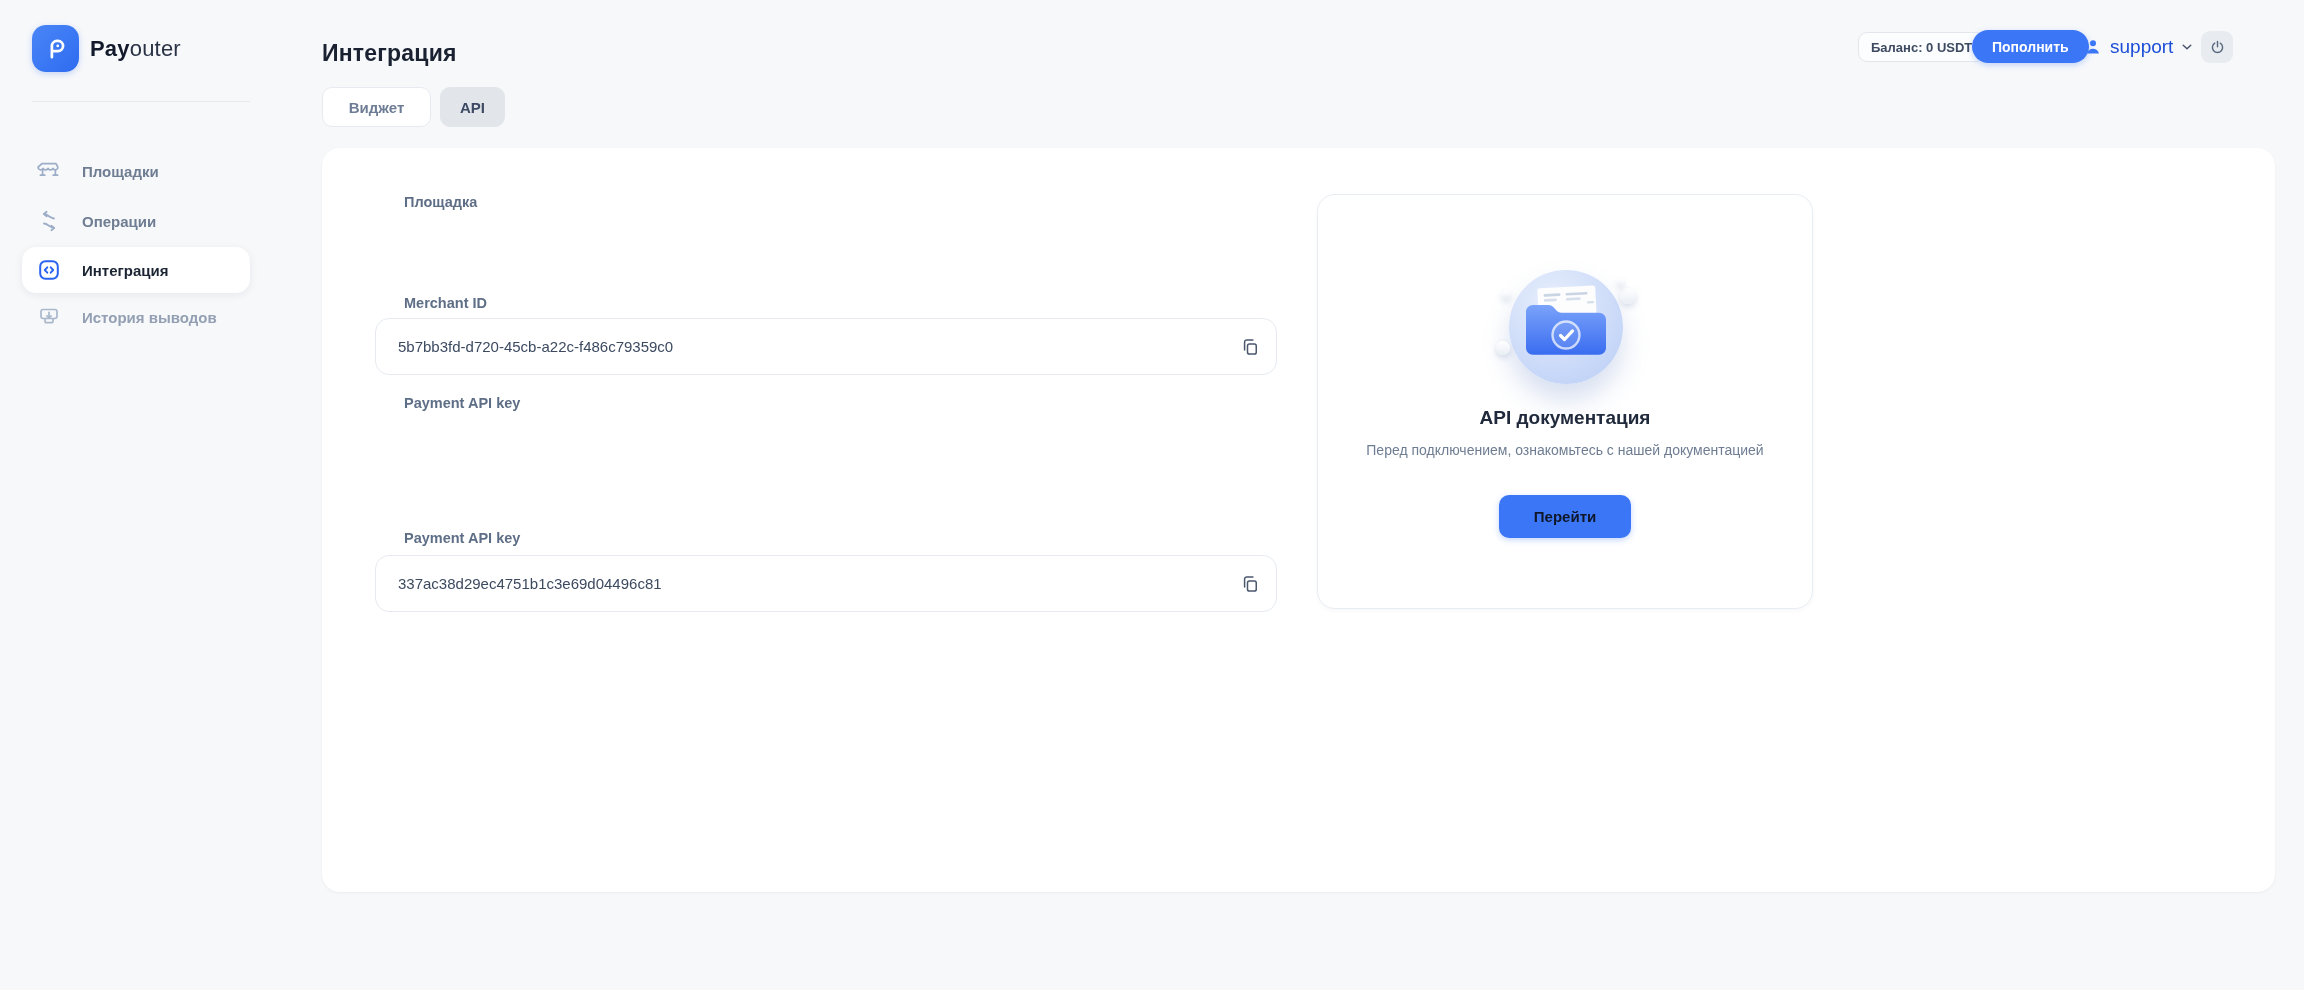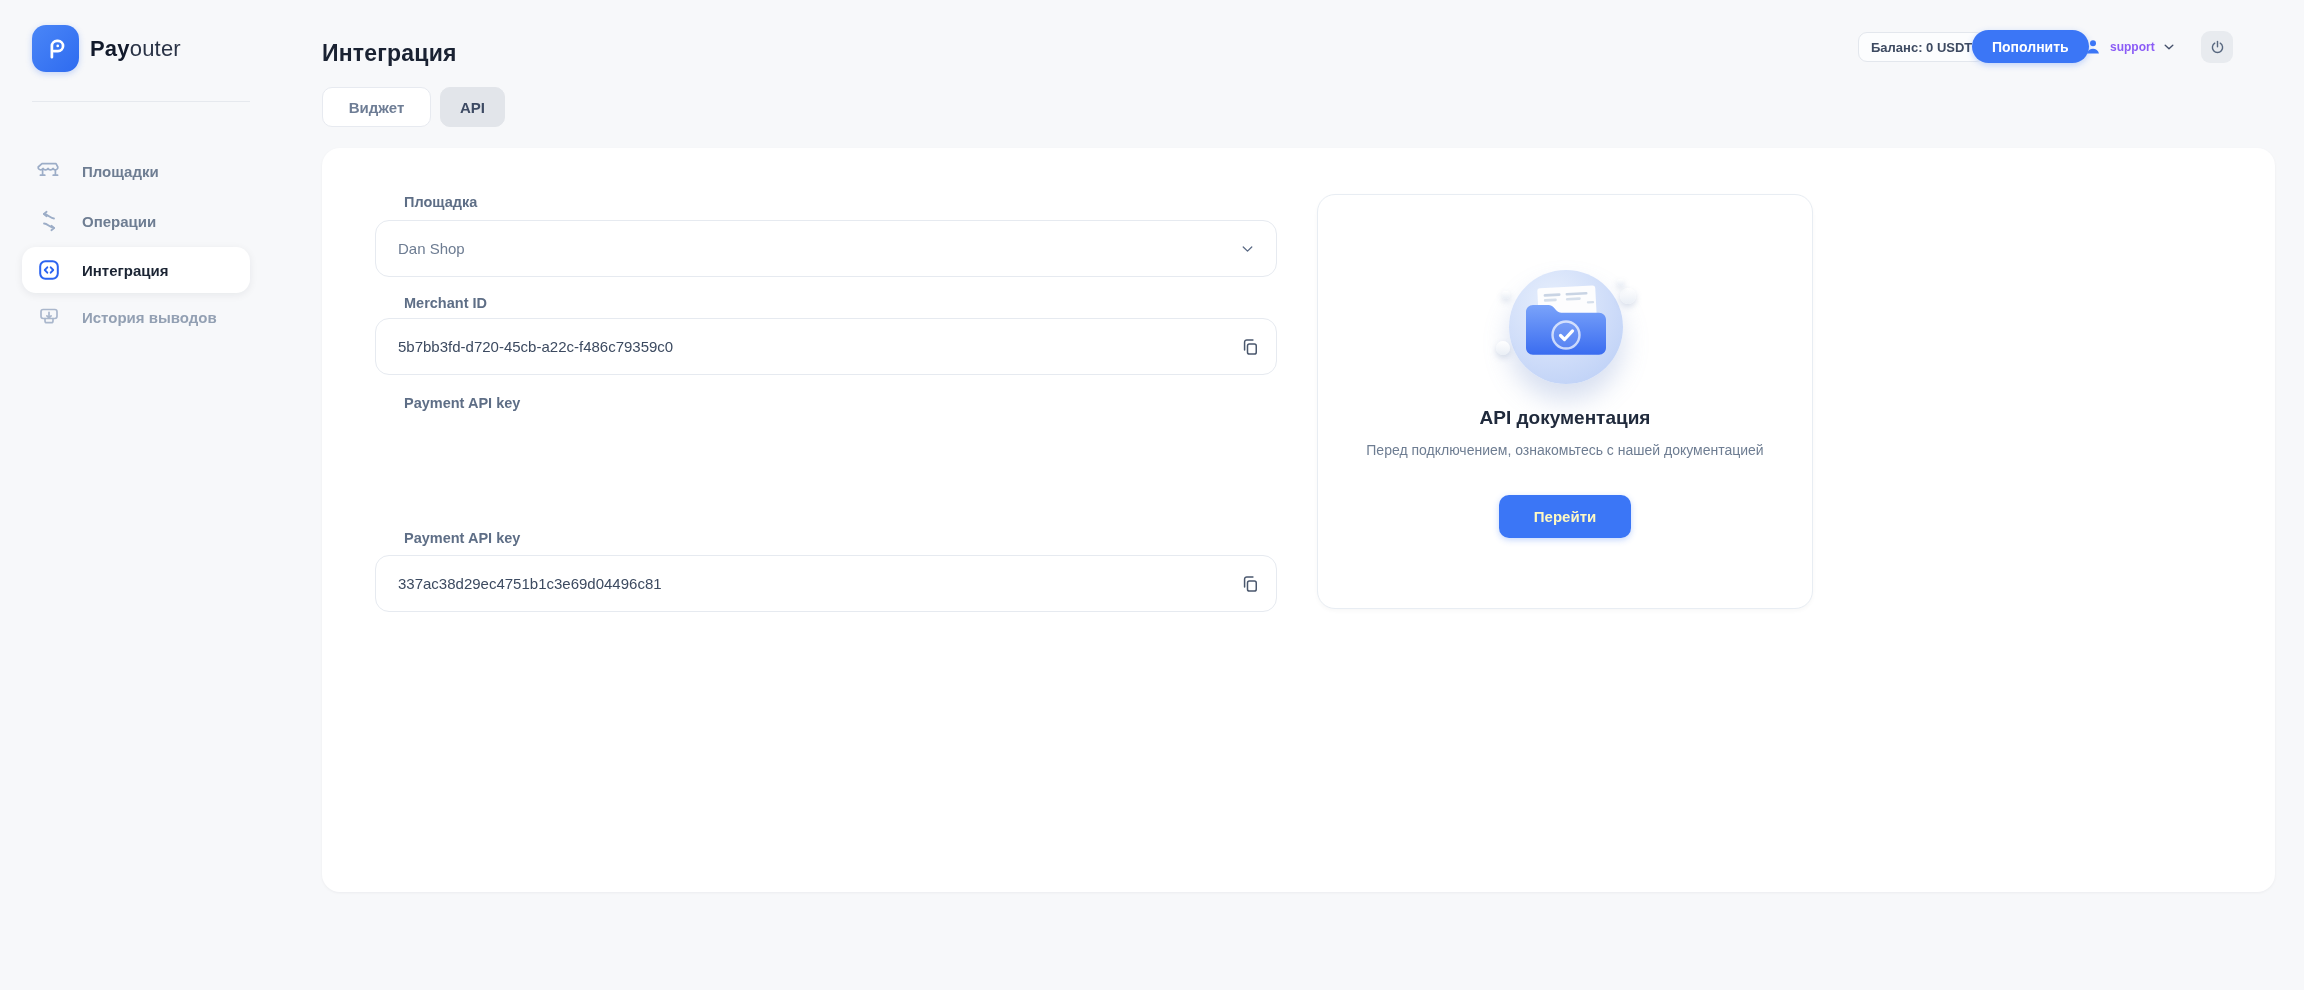--- a/index.html
+++ b/index.html
@@ -51,21 +51,21 @@
     position:absolute; left:1972px; top:30px; height:33px;
     display:flex; align-items:center; padding:0 20px;
     background:#3b76f6; border:none; border-radius:17px;
     font-family:inherit; font-size:14px; font-weight:700; color:#ffffff;
     cursor:pointer; box-shadow:0 2px 6px rgba(59,118,246,.3);
   }
   .user-menu {
     position:absolute; left:2083px; top:33px; height:28px;
     display:flex; align-items:center; gap:7px; cursor:pointer;
   }
-  .user-menu .uname { font-size:12px; font-weight:700; color:#8b5cf6; }
+  .user-menu .uname { font-size:19px; font-weight:400; color:#1d4ed8; }
   .power-btn {
     position:absolute; left:2201px; top:31px; width:32px; height:32px;
     border:none; border-radius:9px; background:#e8ebef; cursor:pointer;
     display:flex; align-items:center; justify-content:center; color:#57677f;
   }
 
   
   .tabs { position:absolute; left:322px; top:87px; display:flex; gap:9px; }
   .tab {
     height:40px; border-radius:10px; display:flex; align-items:center; justify-content:center;
@@ -109,21 +109,21 @@
   .bubble {
     position:absolute; border-radius:50%;
     background:linear-gradient(180deg,#ffffff,#e9eef5);
     box-shadow:0 3px 6px rgba(120,140,180,.28);
   }
   .doc-title { position:absolute; left:0; right:0; top:212px; text-align:center; font-size:19px; font-weight:700; color:#202a3c; }
   .doc-sub { position:absolute; left:38px; right:38px; top:246px; text-align:center; font-size:14px; line-height:1.42; color:#6e7d92; }
   .doc-btn {
     position:absolute; left:50%; top:300px; transform:translateX(-50%);
     width:132px; height:43px; border:none; border-radius:10px;
-    background:#3b76f6; color:#fef9c3; font-family:inherit; font-size:15px; font-weight:700;
+    background:#3b76f6; color:#0f172a; font-family:inherit; font-size:15px; font-weight:700;
     cursor:pointer; box-shadow:0 2px 6px rgba(59,118,246,.3);
   }
 </style>
 </head>
 <body>
 
 <div class="sidebar">
   <div class="logo-row">
     <div class="logo-mark">
       <svg width="26" height="26" viewBox="0 0 24 24" fill="none">
@@ -210,28 +210,20 @@
 </button>
 
 <div class="tabs">
   <button class="tab inactive">Виджет</button>
   <button class="tab active">API</button>
 </div>
 
 <div class="main-card">
 
   <div class="field-label" style="top:46px">Площадка</div>
-  <div class="fld" style="top:72px">
-    <span class="val placeholder">Dan Shop</span>
-    <span class="chev">
-      <svg width="17" height="17" viewBox="0 0 24 24" fill="none" stroke="currentColor" stroke-width="1.9" stroke-linecap="round" stroke-linejoin="round">
-        <path d="M6 9.2 12 15l6-5.8"></path>
-      </svg>
-    </span>
-  </div>
 
   <div class="field-label" style="top:147px">Merchant ID</div>
   <div class="fld" style="top:170px">
     <span class="val">5b7bb3fd-d720-45cb-a22c-f486c79359c0</span>
     <button class="copy-btn">
       <span>
         <svg width="20" height="20" viewBox="0 0 24 24" fill="none" stroke="currentColor" stroke-width="1.8" stroke-linecap="round" stroke-linejoin="round">
           <rect x="9" y="8.5" width="10.5" height="12" rx="2.2"></rect>
           <path d="M5.5 15.5V6.2a2.7 2.7 0 0 1 2.7-2.7h7.3"></path>
         </svg>

